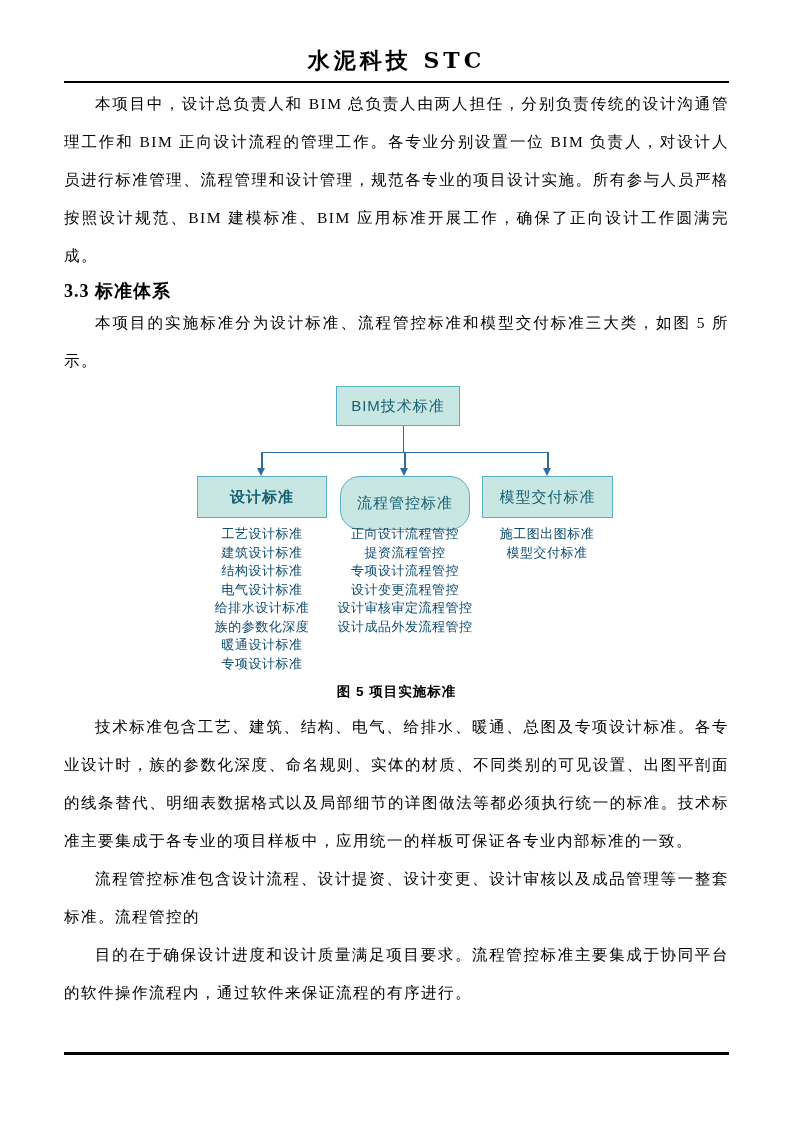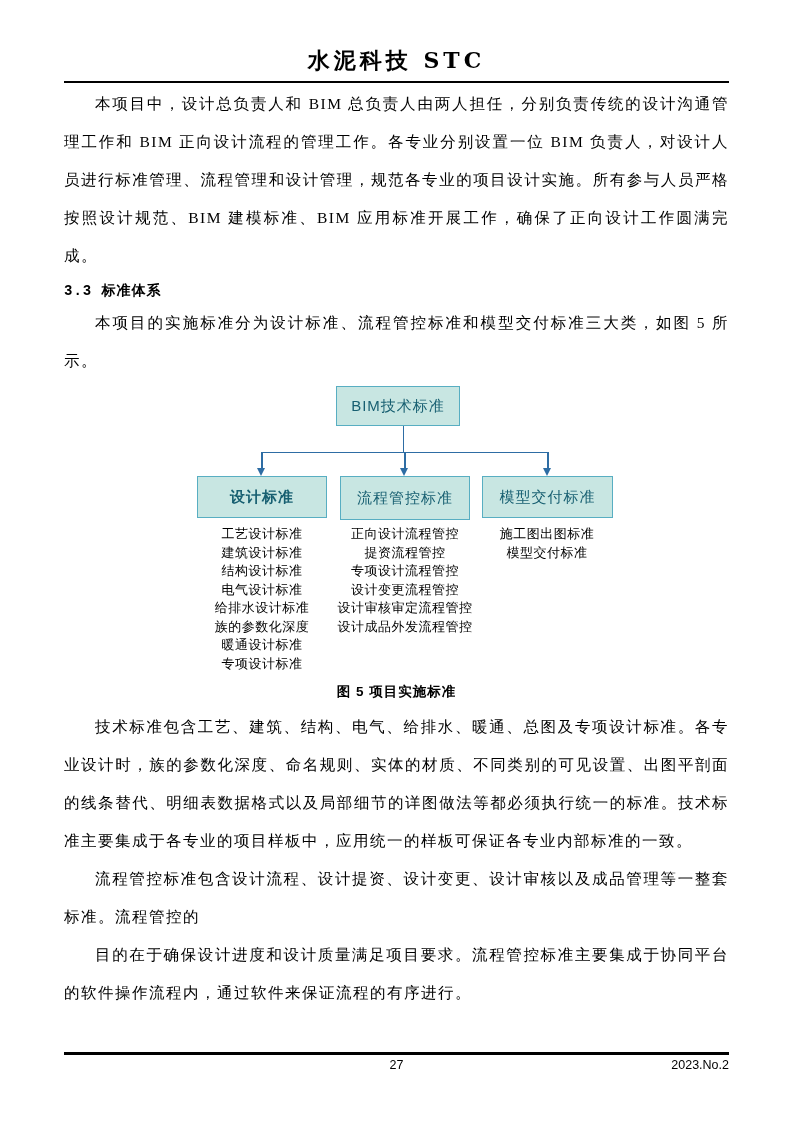--- a/index.html
+++ b/index.html
@@ -33,22 +33,22 @@
     font-size: 15.5px;
     line-height: 38px;
     letter-spacing: 1.5px;
     text-align: justify;
     text-justify: inter-character;
     text-indent: 2em;
   }
   p.first-para { margin-top: 2px; }
   h2.section-heading {
     margin: 3px 0 0 0;
-    font-family: Liberation Mono, monospace;
-    font-size: 14px;
+    font-family: Liberation Serif, serif;
+    font-size: 18px;
     font-weight: bold;
     line-height: 26px;
     letter-spacing: 1px;
   }
   
   .diagram {
     position: relative;
     height: 296px;
     margin-top: 2px;
     font-family: "Liberation Sans", "DejaVu Sans", sans-serif;
@@ -74,21 +74,21 @@
     position: absolute;
     width: 0; height: 0;
     border-left: 4.5px solid transparent;
     border-right: 4.5px solid transparent;
     border-top: 8px solid #2e6da4;
   }
   .branch-list {
     position: absolute;
     width: 210px;
     text-align: center;
-    color: #000000;
+    color: #0c4a6e;
     font-size: 13px;
     line-height: 18.5px;
     letter-spacing: 0.5px;
   }
   .branch-list div { white-space: nowrap; }
   .figure-caption {
     text-align: center;
     font-family: "Liberation Sans", "DejaVu Sans", sans-serif;
     font-size: 13.5px;
     font-weight: bold;
@@ -143,21 +143,21 @@
     <div class="conn" style="left:338.5px; top:44px; width:1.5px; height:26px;"></div>
     <div class="conn" style="left:197px; top:69.5px; width:287px; height:1.5px;"></div>
     <div class="conn" style="left:197px; top:69.5px; width:1.5px; height:17px;"></div>
     <div class="conn" style="left:340px; top:69.5px; width:1.5px; height:17px;"></div>
     <div class="conn" style="left:483px; top:69.5px; width:1.5px; height:17px;"></div>
     <div class="arrowhead" style="left:193.2px; top:86px;"></div>
     <div class="arrowhead" style="left:336.2px; top:86px;"></div>
     <div class="arrowhead" style="left:479.2px; top:86px;"></div>
 
     <div class="node-box" style="left:133px; top:94px; width:130px; height:42px;font-weight:bold;">设计标准</div>
-    <div class="node-box" style="left:276px; top:94px; width:130px; height:44px;">流程管控标准</div>
+    <div class="node-box" style="left:276px; top:94px; width:130px; height:54px;border-radius:20px;">流程管控标准</div>
     <div class="node-box" style="left:418px; top:94px; width:131px; height:42px;">模型交付标准</div>
 
     <div class="branch-list" style="left:93px; top:143px;">
       <div>工艺设计标准</div>
       <div>建筑设计标准</div>
       <div>结构设计标准</div>
       <div>电气设计标准</div>
       <div>给排水设计标准</div>
       <div>族的参数化深度</div>
       <div>暖通设计标准</div>
@@ -177,18 +177,14 @@
     </div>
   </div>
 
   <div class="figure-caption">图 5 项目实施标准</div>
 
   <p class="body-para">技术标准包含工艺、建筑、结构、电气、给排水、暖通、总图及专项设计标准。各专业设计时，族的参数化深度、命名规则、实体的材质、不同类别的可见设置、出图平剖面的线条替代、明细表数据格式以及局部细节的详图做法等都必须执行统一的标准。技术标准主要集成于各专业的项目样板中，应用统一的样板可保证各专业内部标准的一致。</p>
   <p class="body-para">流程管控标准包含设计流程、设计提资、设计变更、设计审核以及成品管理等一整套标准。流程管控的</p>
   <p class="body-para">目的在于确保设计进度和设计质量满足项目要求。流程管控标准主要集成于协同平台的软件操作流程内，通过软件来保证流程的有序进行。</p>
 
   <hr class="footer-rule">
-  <div class="footer-row">
-    <span class="page-number">27</span>
-    <span class="issue-number">2023.No.2</span>
-  </div>
 
 </div>
 
 </body></html>

